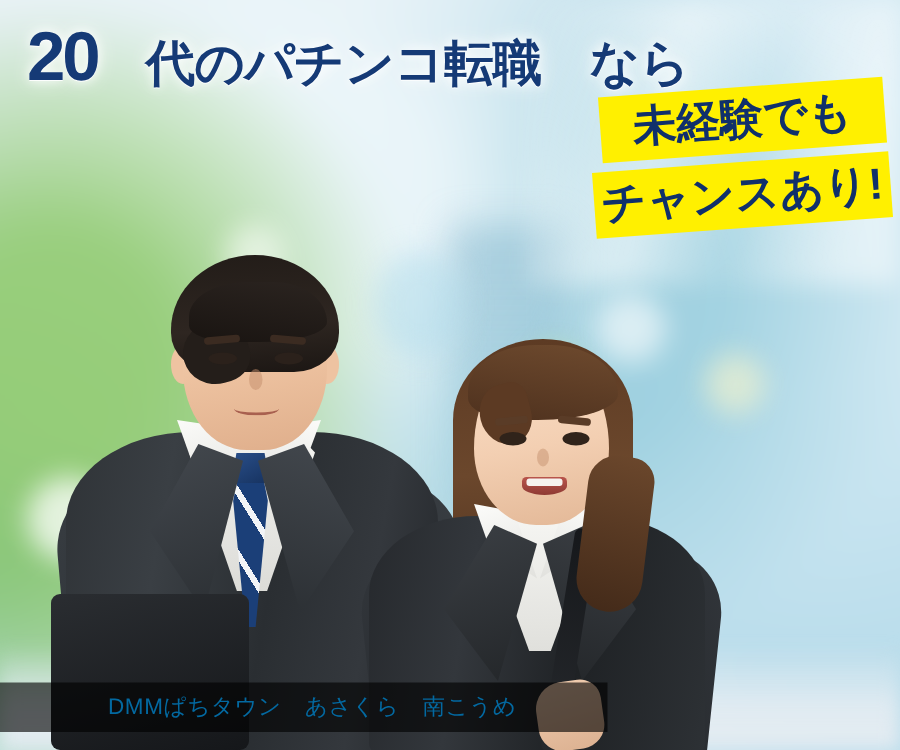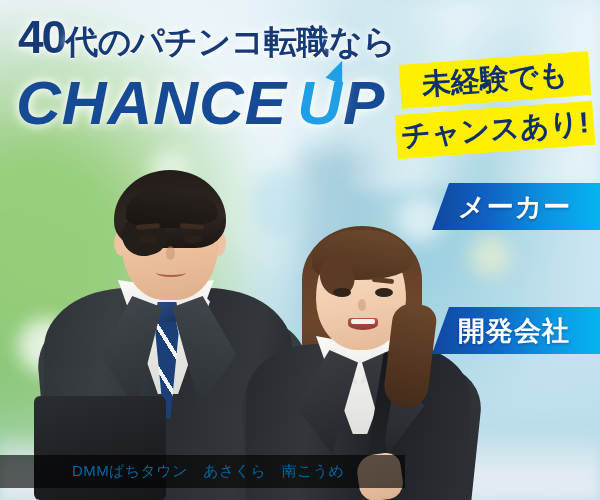--- a/index.html
+++ b/index.html
@@ -244,21 +244,21 @@
   }
 
   
   .headline{
     position:absolute;left:18px;top:14px;
     font-size:38px;line-height:1;font-weight:700;
     color:#153a76;letter-spacing:-.5px;white-space:nowrap;
     text-shadow:0 0 7px rgba(255,255,255,.95),0 0 14px rgba(255,255,255,.85),0 1px 0 rgba(255,255,255,.9);
   }
   .headline .num{font-size:46px;letter-spacing:-2px;}
-  .headline .sm{font-size:33px;}
+  .headline .sm{font-size:33px;padding-left:32px;}
 
   .logo{
     position:absolute;left:16px;top:72px;
     font-size:62px;line-height:1;font-weight:700;font-style:italic;
     letter-spacing:1px;color:#174a94;white-space:nowrap;
     text-shadow:0 0 8px rgba(255,255,255,.95),0 0 16px rgba(255,255,255,.8);
   }
   .logo .up-u{position:relative;color:#1fa0e6;margin-left:10px;}
   .logo .up-u:after{
     content:"";position:absolute;right:-4px;top:-8px;
@@ -376,40 +376,31 @@
       <div class="w-mouth"></div>
       <div class="w-hand"></div>
     </div>
 
     <div class="bag">
       
     </div>
   </div>
 
   <div class="headline">
-    <span class="num">40</span><span class="sm">代のパチンコ転職</span><span class="sm">なら</span>
-  </div>
-
-  <div class="logo">
-    <span>CHANCE</span><span class="up-u">U</span><span class="up-p">P</span>
-  </div>
+    <span class="num">20</span><span class="sm">代のパチンコ転職</span><span class="sm">なら</span>
+  </div>
+
 
   <div class="badge badge1">
     <span>未経験でも</span>
   </div>
   <div class="badge badge2">
     <span>チャンスあり!</span>
   </div>
 
   <div class="cat-list">
-    <div class="cat cat0">
-      <span>メーカー</span>
-    </div>
-    <div class="cat cat2">
-      <span>開発会社</span>
-    </div>
   </div>
 
   <div class="credits">
     <span>DMMぱちタウン　あさくら　南こうめ</span>
   </div>
 
 </div>
 
 </body></html>

